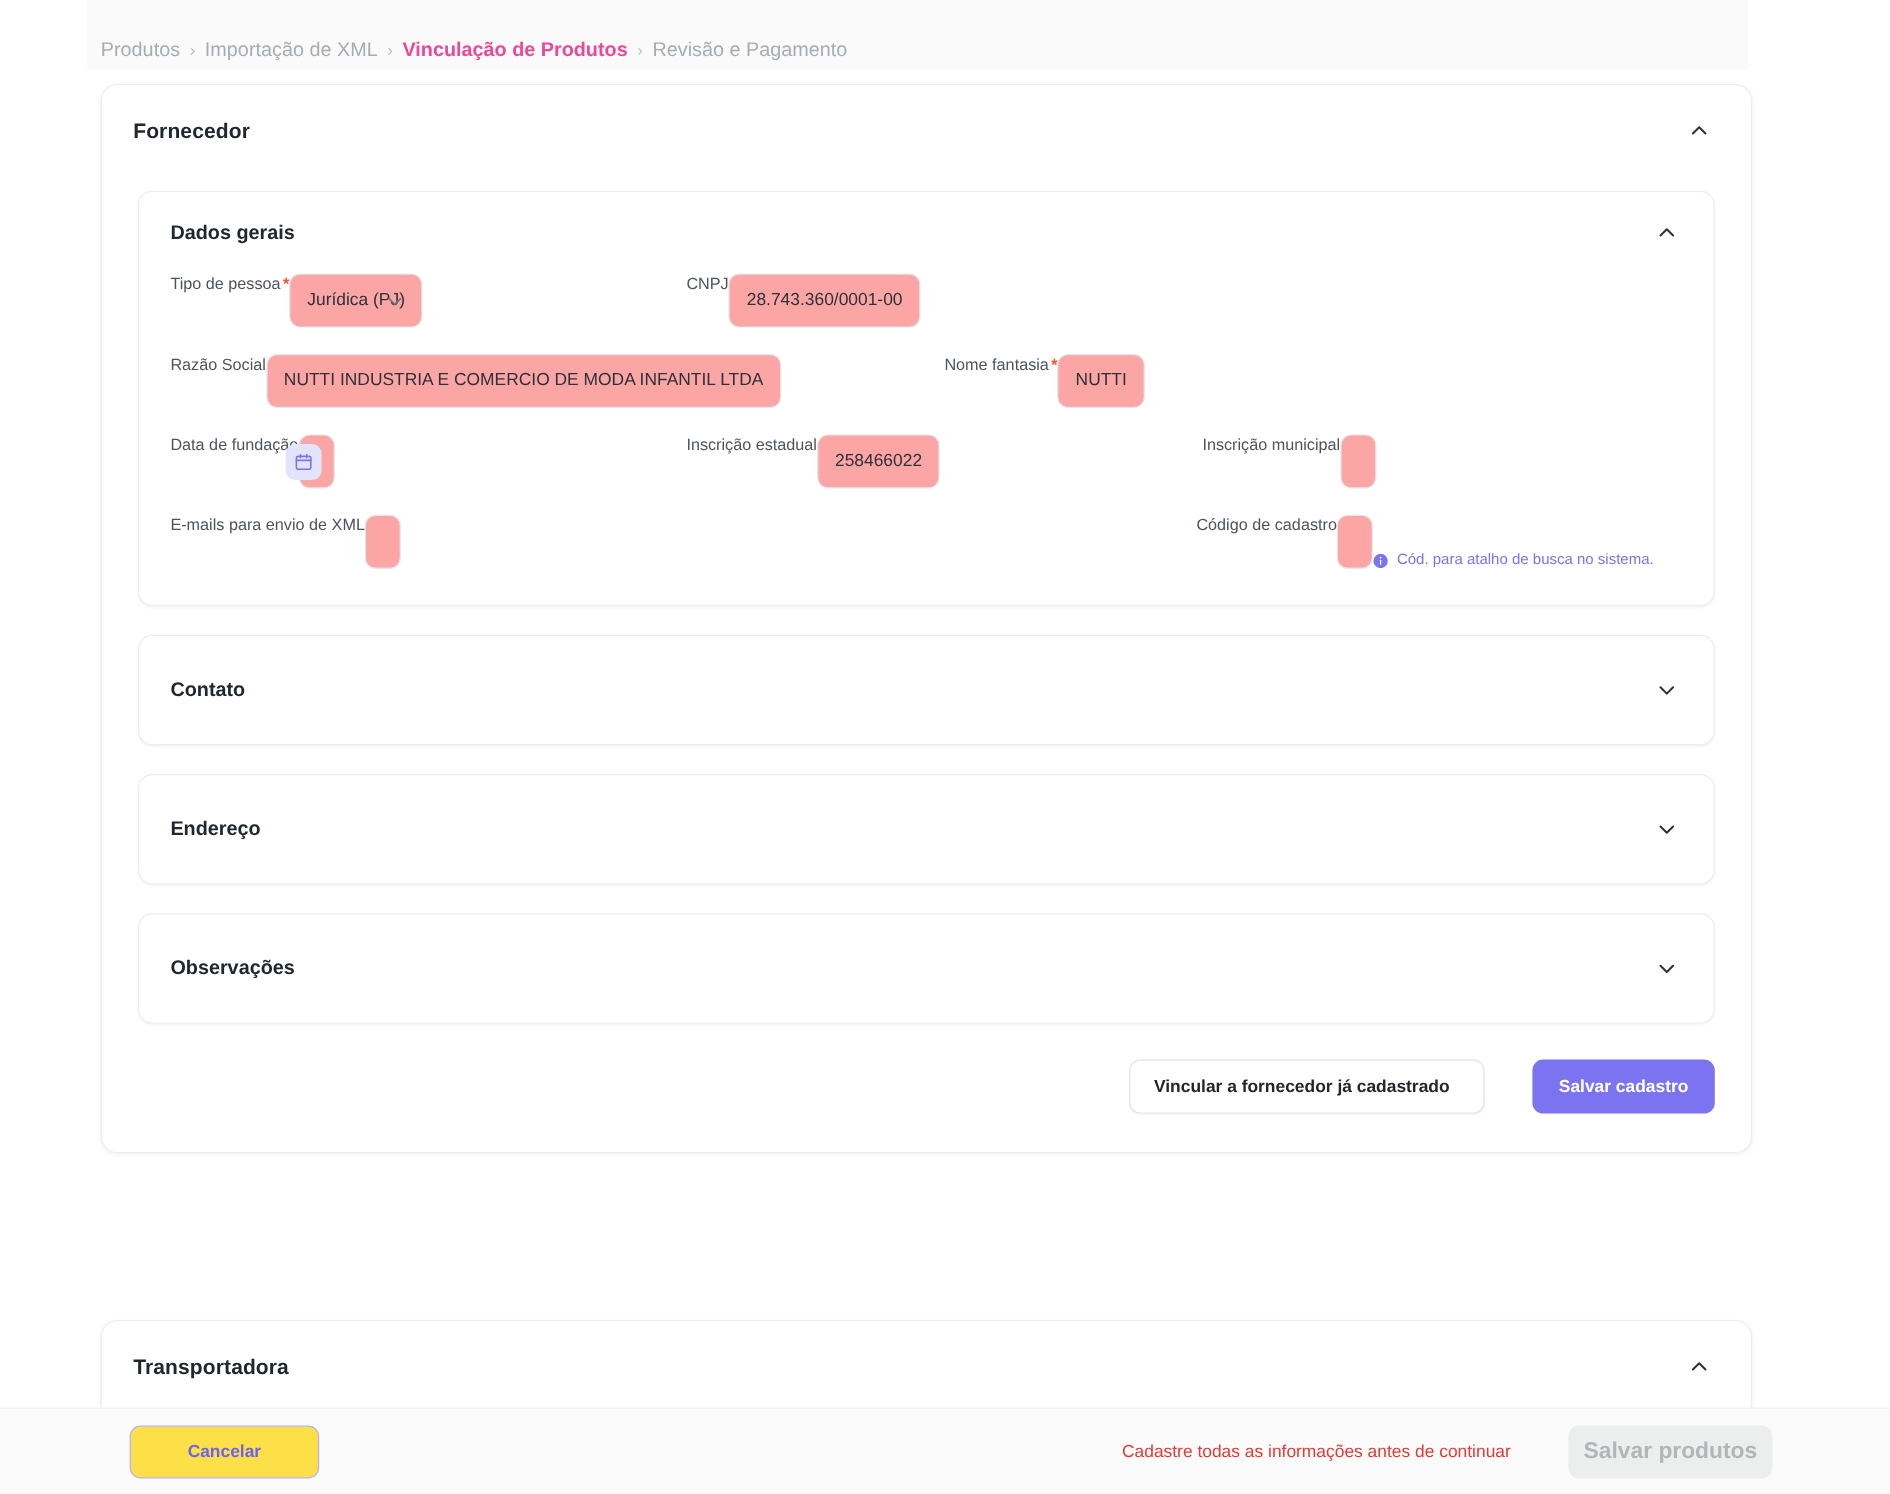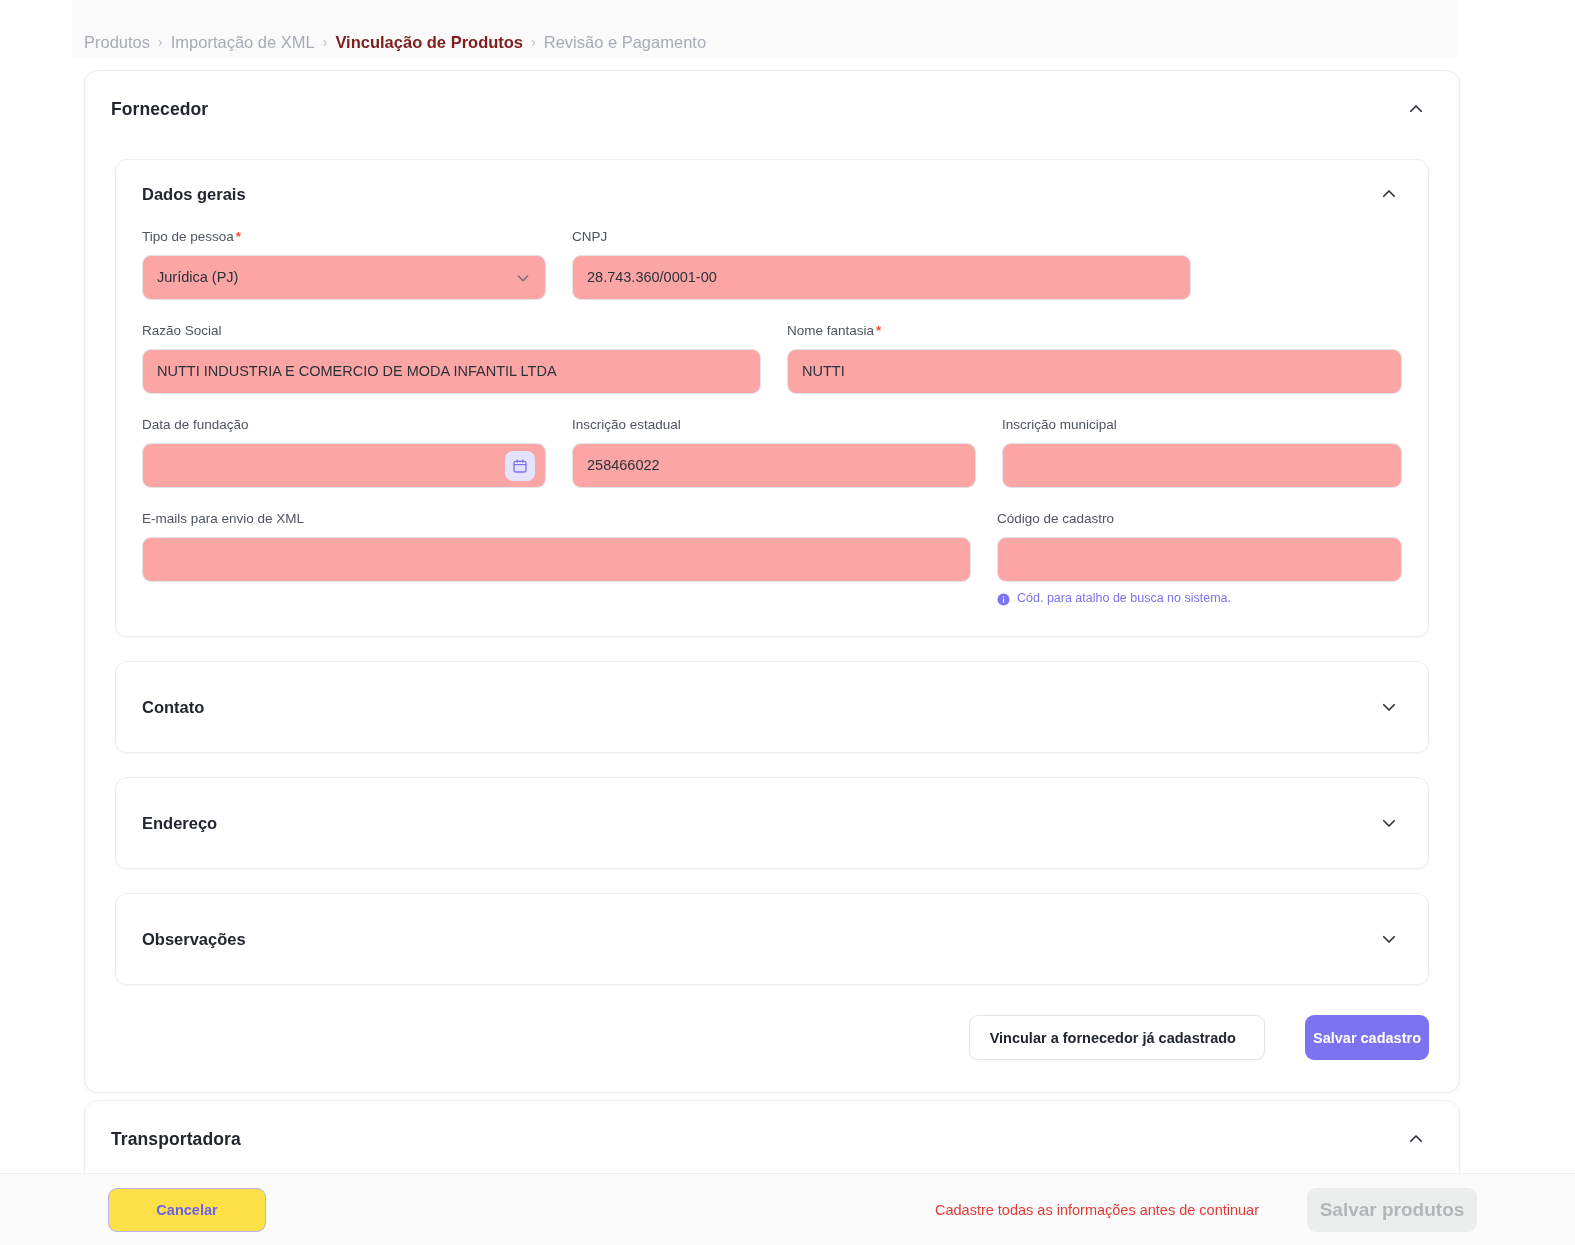--- a/index.html
+++ b/index.html
@@ -38,21 +38,21 @@
     left: 84px;
     top: 30px;
     display: flex;
     align-items: center;
     gap: 8px;
     font-size: 16.5px;
     line-height: 24px;
     white-space: nowrap;
   }
   .crumb { color: #a6acb5; font-weight: 400; }
-  .crumb.active { color: #7f1d1d; font-weight: 700; }
+  .crumb.active { color: #ec4899; font-weight: 700; }
   .crumb-sep { color: #b9bfc7; font-size: 14px; }
 
   
   .scroll-area {
     position: absolute;
     left: 0; top: 58px;
     width: 1575px;
     height: 1115px;
     background: #ffffff;
     overflow: hidden;
@@ -114,21 +114,21 @@
     font-weight: 700;
     color: #21262f;
   }
 
   .panel-body { padding: 0 26px 30px 26px; }
 
   
   .row { display: flex; gap: 26px; margin-bottom: 22px; }
   .row:last-child { margin-bottom: 0; }
 
-  .field { display: flex; flex-direction: column; }
+  .field { display: flex; flex-direction: row; }
   .f-thin  { width: 404px; flex: none; }
   .f-mid   { width: 404px; flex: none; }
   .f-wide  { width: 619px; flex: none; }
   .f-grow  { flex: 1 1 auto; }
 
   .label {
     font-size: 13.5px;
     color: #4e545f;
     margin-bottom: 9px;
     line-height: 18px;
@@ -217,21 +217,21 @@
     padding: 0 16px 0 20px;
     background: #ffffff;
     border: 1px solid #e2e4e9;
     color: #21262f;
     gap: 12px;
     box-shadow: 0 1px 2px rgba(25,30,50,.04);
   }
   .btn-outline-grey .sel-chev { position: static; transform: none; color: #5c626c; }
   .btn-primary {
     height: 45px;
-    padding: 0 8px;
+    padding: 0 22px;
     background: #7b73f0;
     color: #ffffff;
   }
 
   
   .transport-card {
     position: absolute;
     left: 84px;
     top: 1042px;
     width: 1376px;

